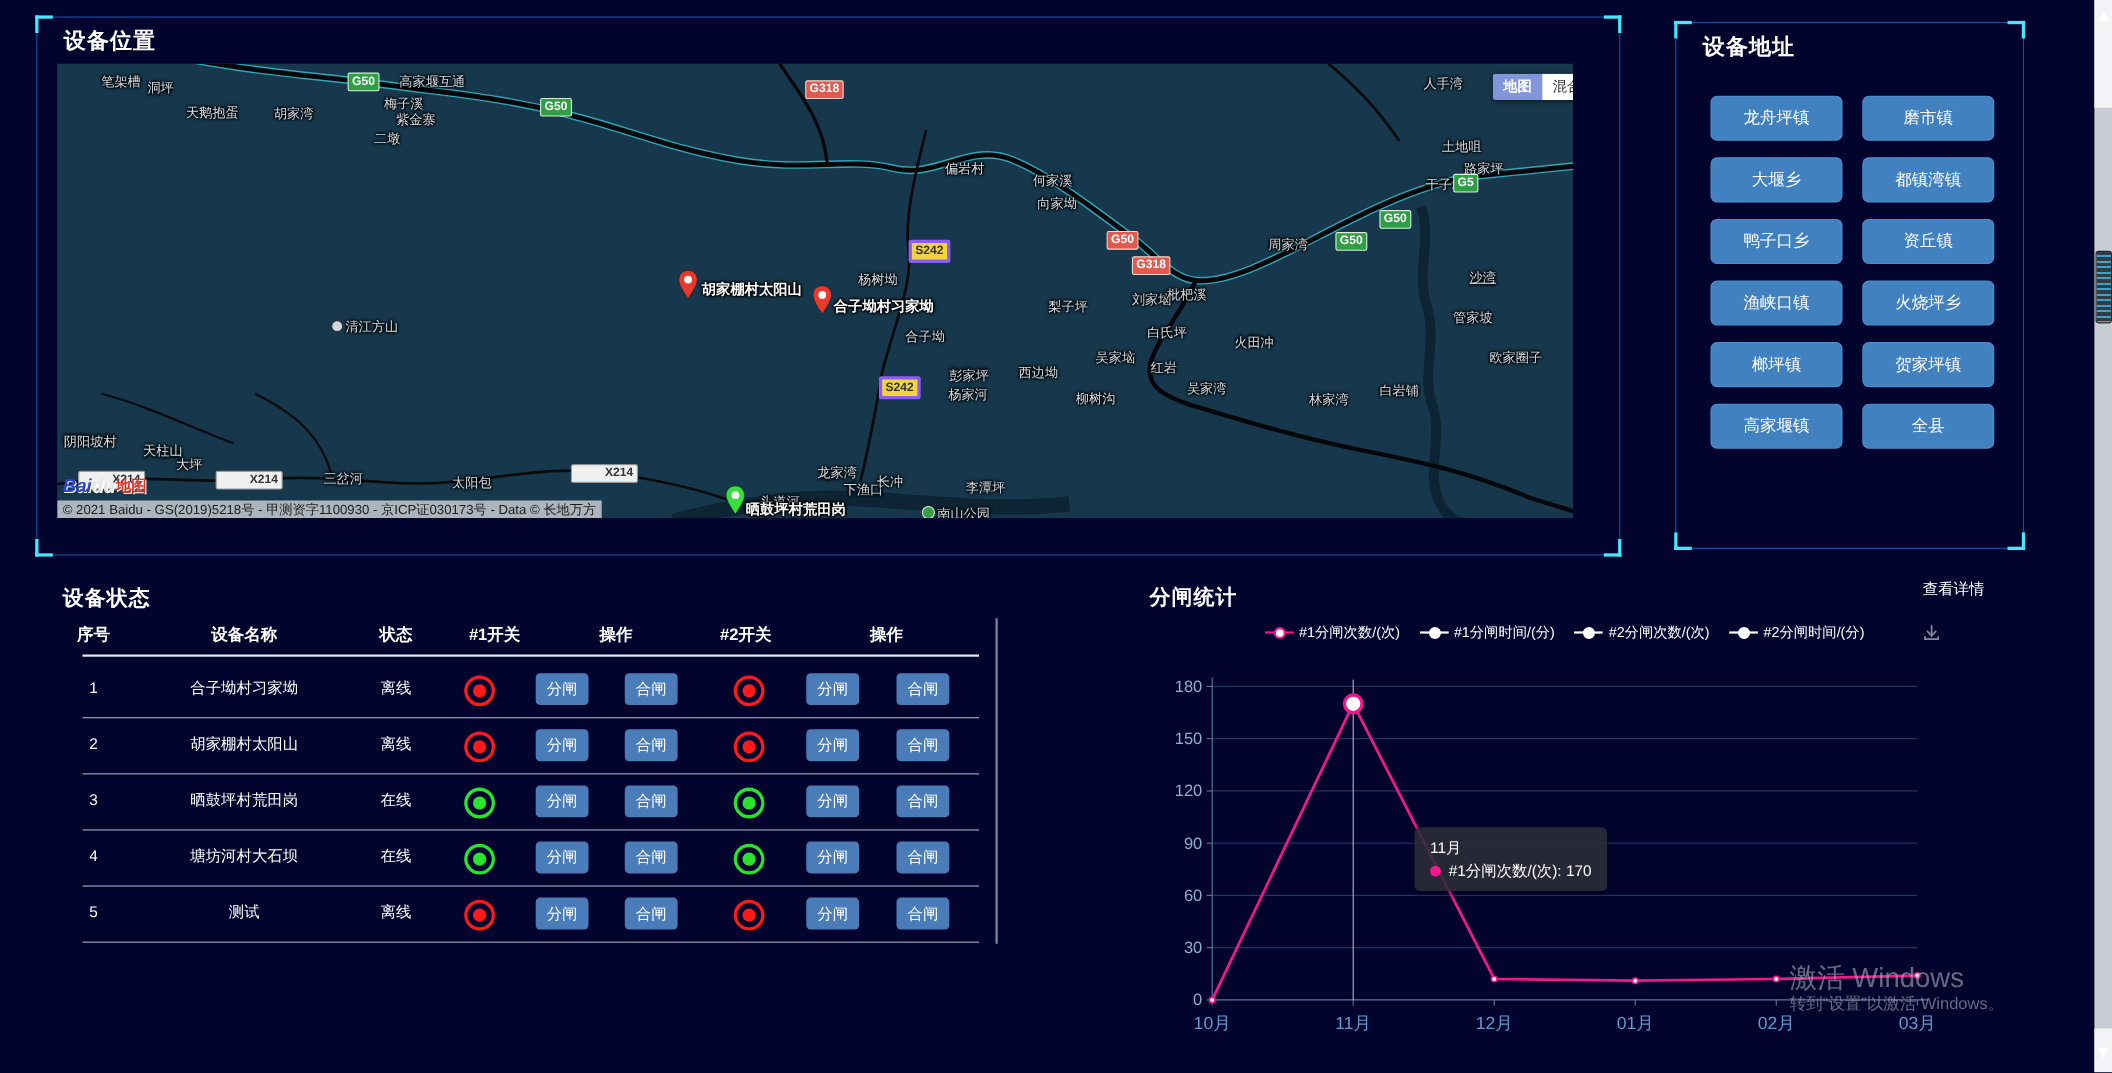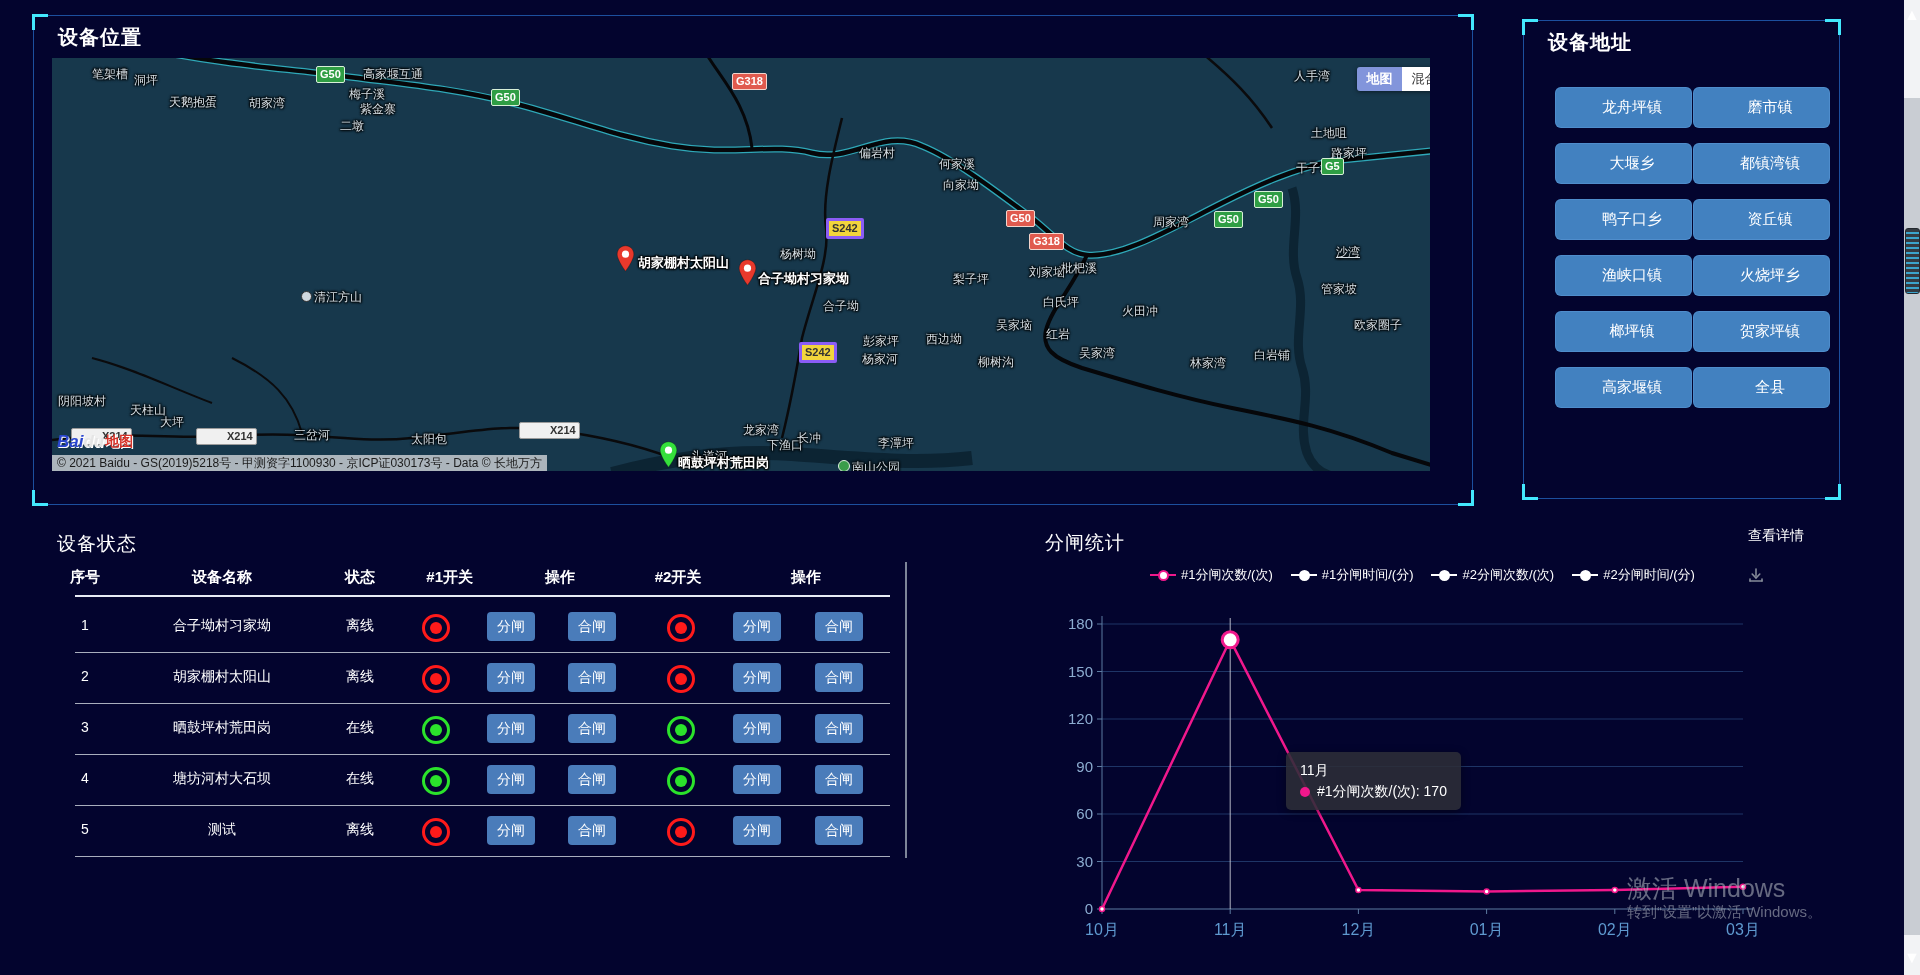--- a/index.html
+++ b/index.html
@@ -34,23 +34,23 @@
   .map-ctrl .opt.sel{background:#8295db;color:#fff;font-weight:bold;}
   .bmap-logo{position:absolute;left:5px;bottom:19px;display:flex;align-items:center;font-weight:bold;font-style:italic;cursor:pointer;}
   .bmap-logo .bai{color:#2a46cf;font-size:17px;text-shadow:1px 1px 0 #fff;}
   .bmap-logo .mapword{color:#d6342a;font-size:14px;font-style:normal;margin-left:1px;text-shadow:1px 1px 0 #fff;}
   .attribution{position:absolute;left:0;bottom:0;height:16px;line-height:16px;background:rgba(205,209,214,.82);
     color:#1c1c1c;font-size:12px;padding:0 5px;white-space:nowrap;}
   
   #addr-grid{position:absolute;left:31px;top:66px;display:grid;grid-template-columns:110px 110px;
     grid-column-gap:28px;grid-row-gap:15px;}
   .addr-btn{width:120px;height:41px;background:#4281c0;border-radius:6px;color:#fff;font-size:15px;
-    display:flex;align-items:center;justify-content:center;cursor:pointer;box-shadow:0 0 0 1px rgba(120,180,240,.25) inset;padding-left:17px;}
-  
-  .sec-title{position:absolute;font-size:19px;font-weight:normal;letter-spacing:1px;}
+    display:flex;align-items:center;justify-content:center;cursor:pointer;box-shadow:0 0 0 1px rgba(120,180,240,.25) inset;}
+  
+  .sec-title{position:absolute;font-size:19px;font-weight:bold;letter-spacing:1px;}
   .th{position:absolute;top:568px;font-size:15px;font-weight:bold;text-align:center;}
   #head-line{position:absolute;left:75px;top:595px;width:815px;height:2px;background:#e8ecf5;}
   .trow{position:absolute;left:75px;width:815px;height:51px;border-bottom:1px solid #a9aebd;}
   .trow span{position:absolute;top:16px;font-size:14px;text-align:center;}
   .c-seq{left:-25px;width:70px;}
   .c-name{left:67px;width:160px;}
   .c-status{left:245px;width:80px;}
   .ind{position:absolute;top:13px;width:22px;height:22px;border-radius:50%;border:3px solid;
     display:flex;align-items:center;justify-content:center;}
   .ind i{width:12px;height:12px;border-radius:50%;display:block;}

